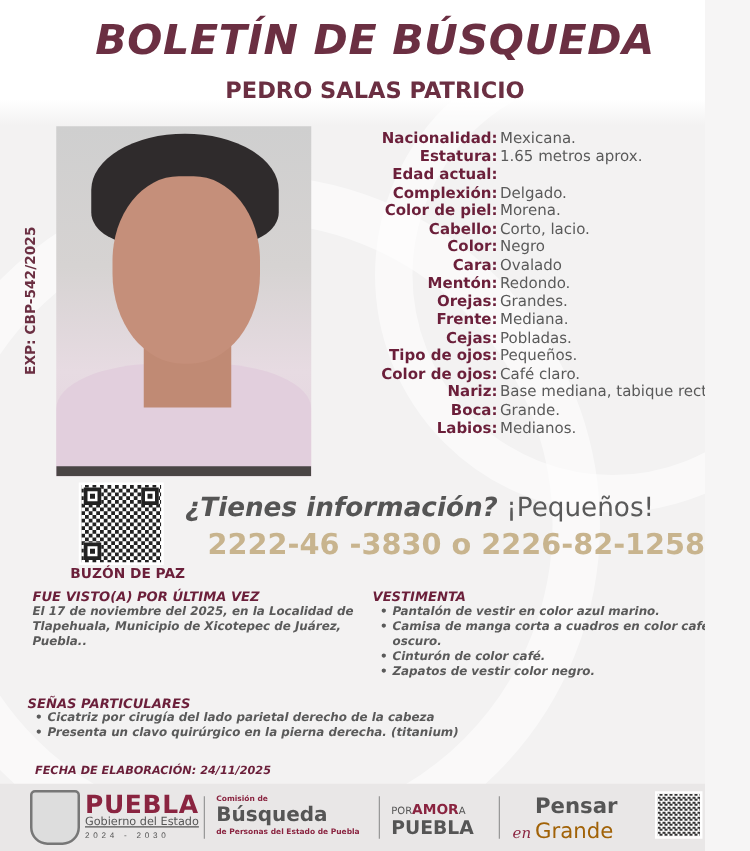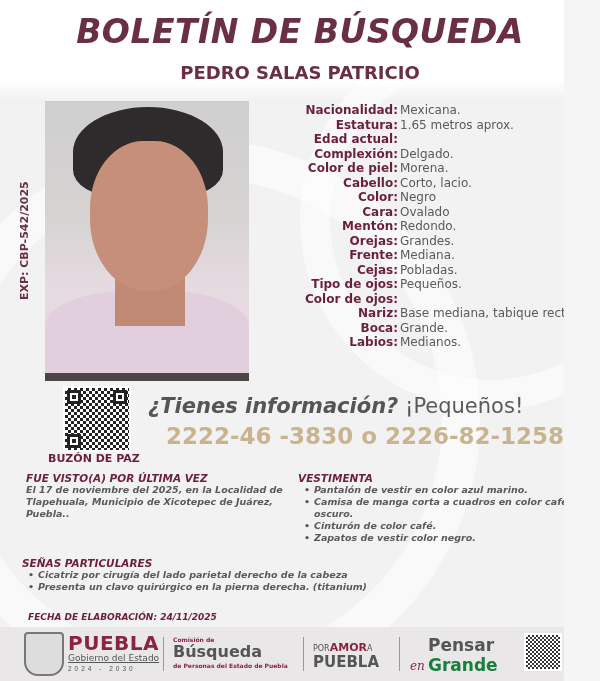--- a/index.html
+++ b/index.html
@@ -18,21 +18,21 @@
   .photo .neck { position: absolute; left: 70px; top: 165px; width: 70px; height: 60px; background: #c08a74; }
   .photo .shirt { position: absolute; left: 0; top: 190px; width: 204px; height: 90px; background: #e2cfdd; border-radius: 40% 40% 0 0; }
   .photo .base { position: absolute; left: 0; bottom: 0; width: 204px; height: 8px; background: #4a4645; }
   .details { position: absolute; left: 290px; top: 103px; width: 300px; }
   .row { display: flex; font-size: 12.5px; line-height: 14.5px; }
   .row .lbl { width: 110px; text-align: right; font-family: "DejaVu Sans", sans-serif; font-weight: bold; font-size: 12px; color: #6b1f3a; white-space: nowrap; padding-right: 2px; }
   .row .val { flex: 1; color: #5a5a5a; font-family: "DejaVu Sans", sans-serif; font-size: 12px; }
   .qr-main { position: absolute; left: 63px; top: 386px; width: 68px; height: 66px; background: repeating-conic-gradient(#222 0 25%, #fff 0 50%) 0 0 / 6px 6px; border: 2px solid #fff; }
   .qr-main .fp { position: absolute; width: 14px; height: 14px; border: 3px solid #222; background: #fff; }
   .qr-main .fp::after { content: ""; position: absolute; left: 2px; top: 2px; width: 4px; height: 4px; background: #222; }
-  .buzon { position: absolute; left: 48px; top: 452px; width: 100px; text-align: left; font-family: "DejaVu Sans", sans-serif; font-weight: bold; font-size: 11px; color: #6b1f3a; }
+  .buzon { position: absolute; left: 48px; top: 452px; width: 100px; text-align: right; font-family: "DejaVu Sans", sans-serif; font-weight: bold; font-size: 11px; color: #6b1f3a; }
   .tienes { position: absolute; left: 148px; top: 394px; font-family: "DejaVu Sans", sans-serif; font-size: 21px; color: #5a5a5a; white-space: nowrap; }
   .tienes b { font-weight: bold; font-style: italic; color: #555; }
   .tienes span.ll { font-weight: normal; }
   .phones { position: absolute; left: 166px; top: 423px; font-family: "DejaVu Sans", sans-serif; font-weight: bold; font-size: 23px; color: #c8b48e; white-space: nowrap; }
   .sec-title { font-family: "DejaVu Sans", sans-serif; font-weight: bold; font-style: italic; font-size: 10.5px; color: #6b1f3a; }
   .sec-text { font-family: "DejaVu Sans", sans-serif; font-weight: bold; font-style: italic; font-size: 9.5px; color: #5a5a5a; line-height: 12px; }
   .visto { position: absolute; left: 26px; top: 472px; width: 260px; }
   .vest { position: absolute; left: 298px; top: 472px; width: 290px; }
   ul.bul { list-style: none; padding-left: 6px; }
   ul.bul li { position: relative; padding-left: 10px; }
@@ -46,21 +46,21 @@
   .f-years { position: absolute; left: 68px; top: 38px; font-family: Liberation Sans, sans-serif; font-size: 6.5px; color: #555; letter-spacing: 3px; }
   .f-sep { position: absolute; top: 10px; width: 1px; height: 34px; background: #999; }
   .f-com { position: absolute; left: 173px; top: 9px; font-family: "DejaVu Sans", sans-serif; font-weight: bold; font-size: 6px; color: #8a2440; }
   .f-bus { position: absolute; left: 173px; top: 15px; font-family: "DejaVu Sans", sans-serif; font-weight: bold; font-size: 16px; color: #555; }
   .f-bus-sub { position: absolute; left: 173px; top: 35px; font-family: "DejaVu Sans", sans-serif; font-weight: bold; font-size: 6px; color: #8a2440; }
   .f-por { position: absolute; left: 313px; top: 14px; font-family: "DejaVu Sans", sans-serif; font-size: 8px; color: #555; }
   .f-por b { color: #8a2440; font-size: 11px; }
   .f-pueb { position: absolute; left: 313px; top: 26px; font-family: "DejaVu Sans", sans-serif; font-weight: bold; font-size: 15px; color: #555; }
   .f-pensar { position: absolute; left: 428px; top: 8px; font-family: "DejaVu Sans", sans-serif; font-weight: bold; font-size: 17px; color: #555; }
   .f-en { position: absolute; left: 410px; top: 32px; font-family: "DejaVu Serif", serif; font-style: italic; font-size: 12px; color: #8a2440; }
-  .f-grande { position: absolute; left: 428px; top: 28px; font-family: "DejaVu Sans", sans-serif; font-weight: bold; font-size: 17px; color: #15803d; }
+  .f-grande { position: absolute; left: 428px; top: 28px; font-family: "DejaVu Sans", sans-serif; font-weight: normal; font-size: 17px; color: #a16207; }
   .qr-foot { position: absolute; left: 524px; top: 6px; width: 38px; height: 38px; background: repeating-conic-gradient(#333 0 25%, #fff 0 50%) 0 0 / 4px 4px; border: 2px solid #fff; }
 </style>
 </head>
 <body>
 
 <div class="page">
   <div class="wm wm1"></div>
   <div class="wm wm2"></div>
 
   <div class="title">BOLETÍN DE BÚSQUEDA</div>
@@ -123,20 +123,21 @@
     <div class="row">
         <span class="lbl">Cejas:</span>
         <span class="val">Pobladas.</span>
       </div>
     <div class="row">
         <span class="lbl">Tipo de ojos:</span>
         <span class="val">Pequeños.</span>
       </div>
     <div class="row">
         <span class="lbl">Color de ojos:</span>
+        <span class="val">Café claro.</span>
       </div>
     <div class="row">
         <span class="lbl">Nariz:</span>
         <span class="val">Base mediana, tabique recto.</span>
       </div>
     <div class="row">
         <span class="lbl">Boca:</span>
         <span class="val">Grande.</span>
       </div>
     <div class="row">

